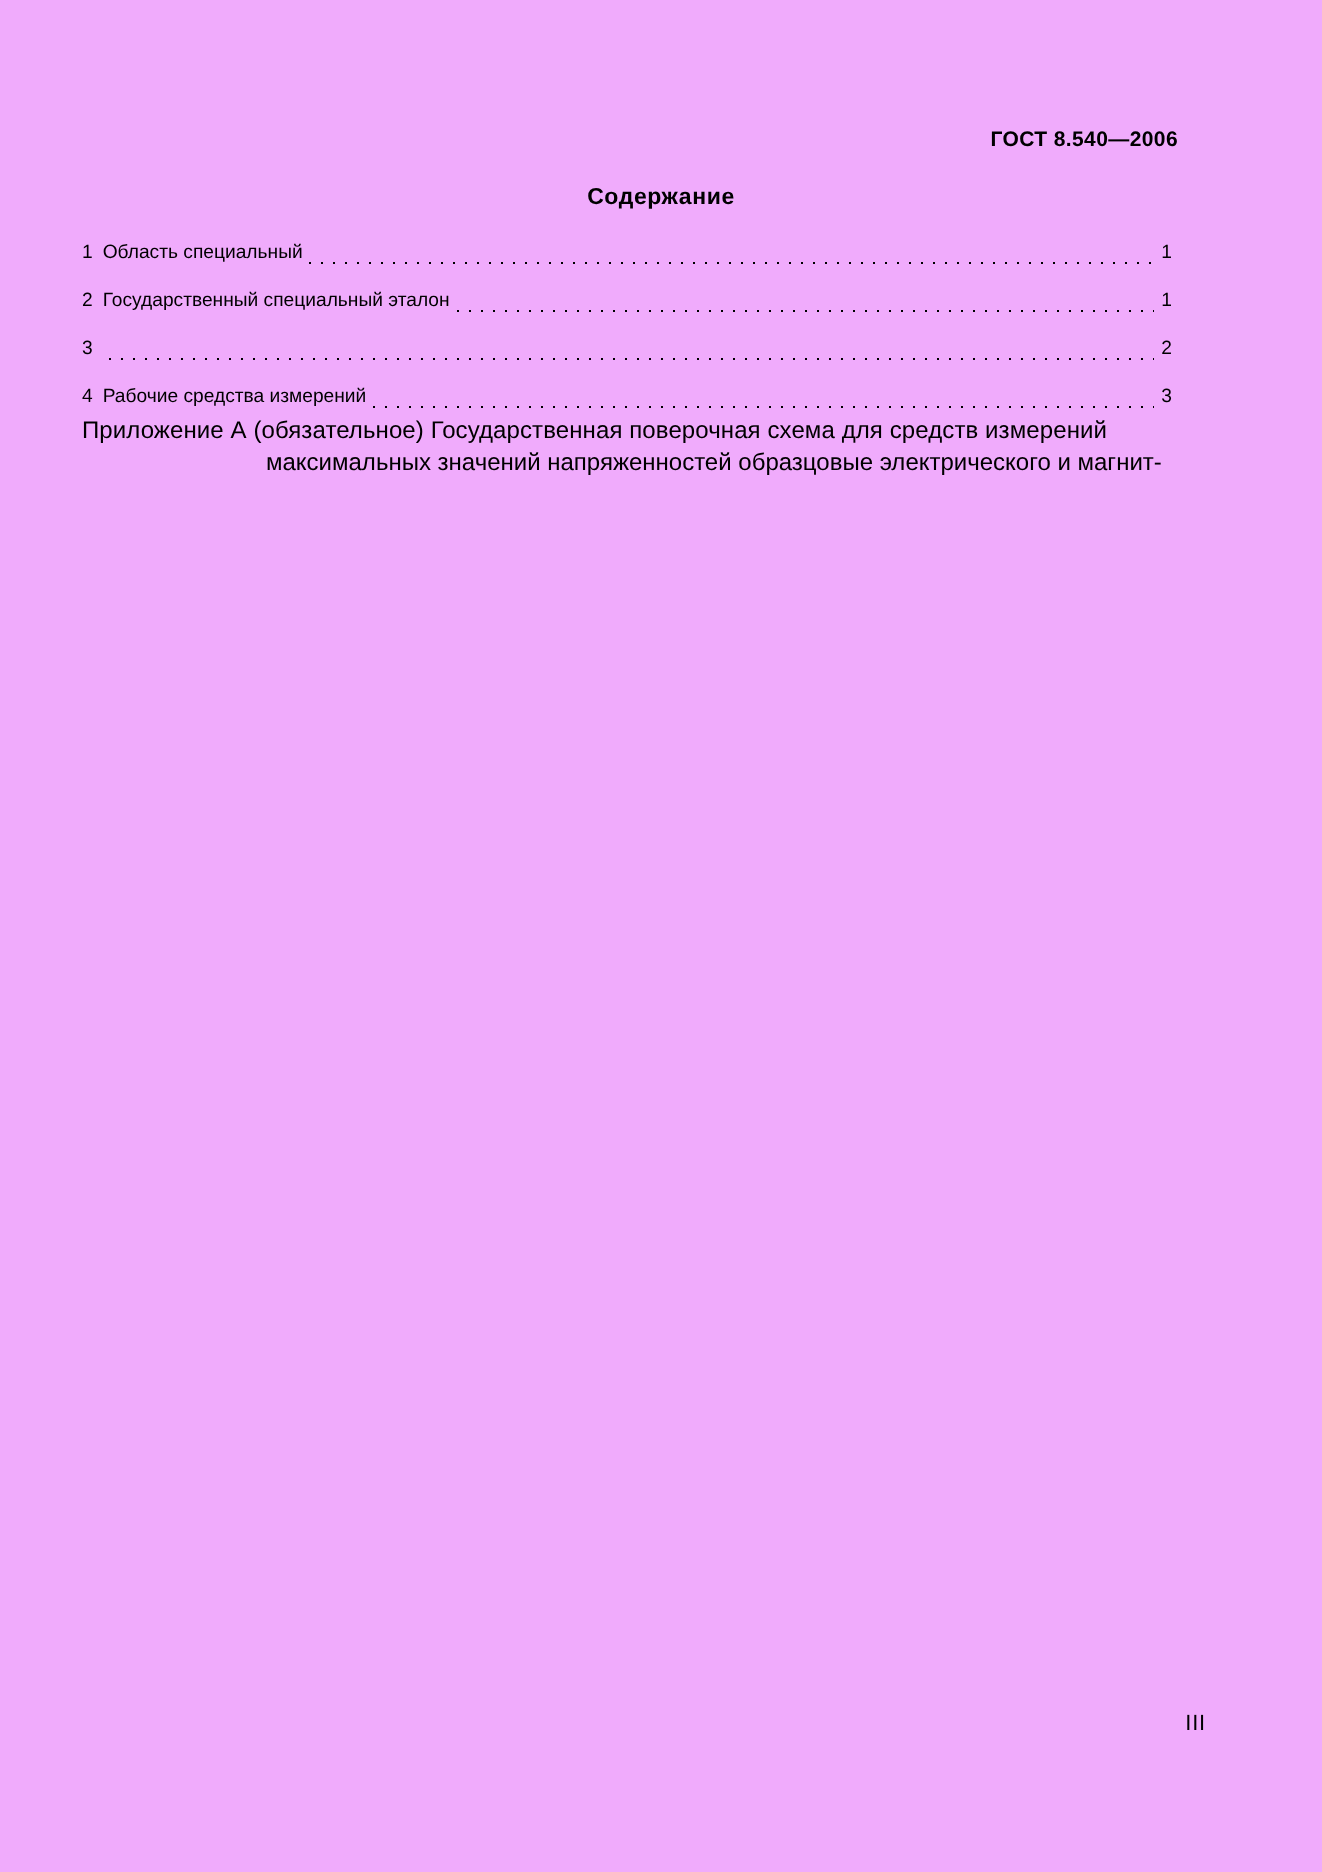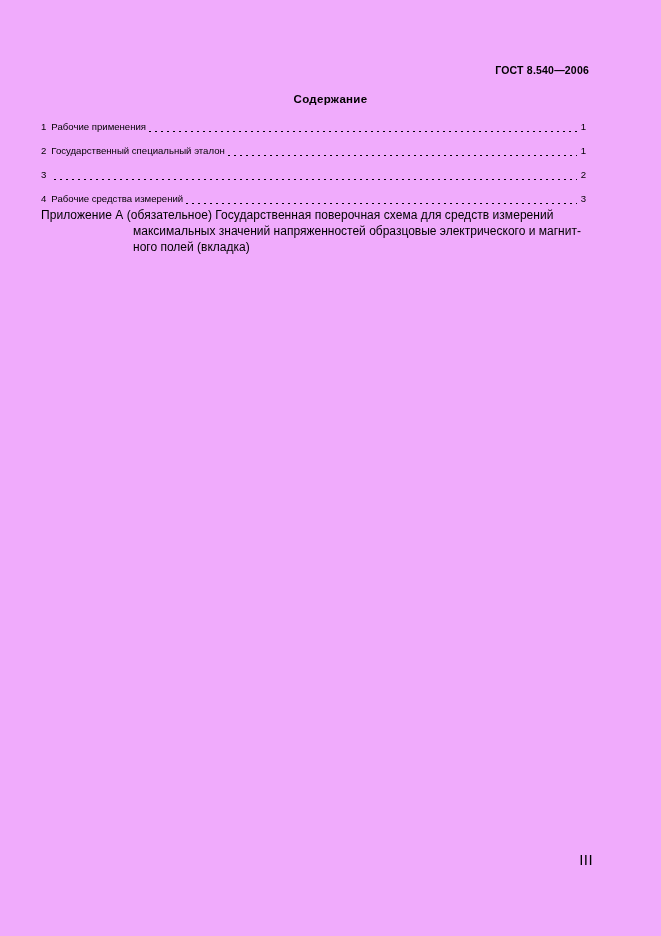--- a/index.html
+++ b/index.html
@@ -83,39 +83,39 @@
   }
   .annex-line.indent {
     padding-left: 92px;
   }
   .annex-wide {
     letter-spacing: 0.05px;
   }
   .folio {
     position: absolute;
     bottom: 68px;
-    right: 68px;
-    font-size: 15px;
+    right: 58px;
+    font-size: 11px;
     letter-spacing: 0.4px;
   }
 </style>
 </head>
 <body>
 
 <div class="page">
 
   <div class="header-std">ГОСТ 8.540—2006</div>
 
   <div class="doc-title">Содержание</div>
 
   <div class="toc">
 
     <div class="toc-entry">
       <span class="toc-num">1</span>
-      <span class="toc-label">Рабочие применения</span>
+      <span class="toc-label">Область специальный</span>
       <span class="toc-leader"></span>
       <span class="toc-page">1</span>
     </div>
 
     <div class="toc-entry">
       <span class="toc-num">2</span>
       <span class="toc-label">Государственный специальный эталон</span>
       <span class="toc-leader"></span>
       <span class="toc-page">1</span>
     </div>
@@ -131,18 +131,17 @@
       <span class="toc-label">Рабочие средства измерений</span>
       <span class="toc-leader"></span>
       <span class="toc-page">3</span>
     </div>
 
   </div>
 
   <div class="annex">
     <div class="annex-line annex-wide">Приложение  А  (обязательное)  Государственная поверочная схема для средств измерений</div>
     <div class="annex-line indent">максимальных значений напряженностей образцовые электрического и магнит-</div>
-    <div class="annex-line indent">ного полей (вкладка)</div>
   </div>
 
   <div class="folio">III</div>
 
 </div>
 
 </body></html>

